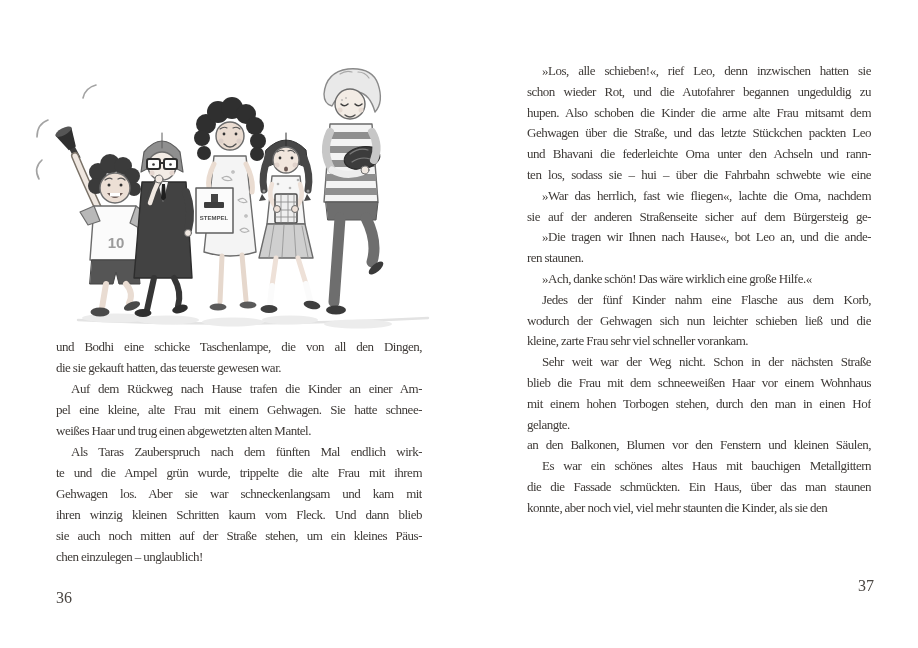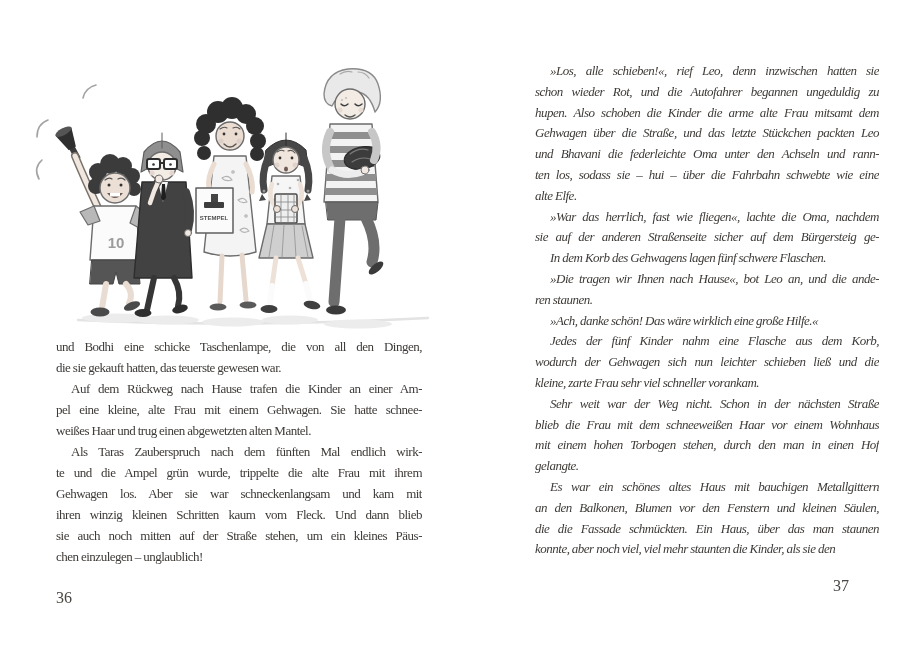--- a/index.html
+++ b/index.html
@@ -7,36 +7,36 @@
     width:918px;height:648px;position:relative;overflow:hidden;
     background:#ffffff;
     font-family:"Liberation Serif","DejaVu Serif",serif;
     color:#3e3a37;
   }
   .page{position:absolute;top:0;height:648px;}
   .page-left{left:0;width:459px;margin-top:12px;}
   .page-right{left:459px;width:459px;}
   .textblock{position:absolute;font-size:13px;letter-spacing:-0.5px;word-spacing:-0.3px;}
   .tb-left{left:56px;top:324px;width:366px;}
-  .tb-right{left:76px;top:61px;width:344px;font-style:italic;}
+  .tb-right{left:68px;top:61px;width:344px;}
   .line{
     text-align:justify;
     text-align-last:justify;
     overflow:hidden;
     white-space:normal;
   }
   .tb-left .line{height:21px;line-height:21px;}
   .tb-right .line{height:20.8px;line-height:20.8px;}
   .line.end{text-align-last:left;}
   .line.ind{text-indent:15px;}
   .pagenum{
     position:absolute;top:577px;font-size:16px;color:#4a4642;letter-spacing:0;
   }
   .pn-left{left:56px;}
-  .pn-right{right:69px;text-align:right;}
+  .pn-right{right:44px;text-align:right;}
   .illu{position:absolute;left:28px;top:48px;}
 </style>
 </head>
 <body>
 
 <div class="page page-left">
 
   <svg class="illu" width="420" height="272" viewBox="0 0 420 272">
 
     <g>
@@ -256,33 +256,31 @@
 </div>
 
 <div class="page page-right">
   <div class="textblock tb-right">
       <div class="line ind">»Los, alle schieben!«, rief Leo, denn inzwischen hatten sie</div>
       <div class="line">schon wieder Rot, und die Autofahrer begannen ungeduldig zu</div>
       <div class="line">hupen. Also schoben die Kinder die arme alte Frau mitsamt dem</div>
       <div class="line">Gehwagen über die Straße, und das letzte Stückchen packten Leo</div>
       <div class="line">und Bhavani die federleichte Oma unter den Achseln und rann-</div>
       <div class="line">ten los, sodass sie – hui – über die Fahrbahn schwebte wie eine</div>
-      <div class="line end">alte Elfe.</div>
       <div class="line ind">»War das herrlich, fast wie fliegen«, lachte die Oma, nachdem</div>
       <div class="line">sie auf der anderen Straßenseite sicher auf dem Bürgersteig ge-</div>
-      <div class="line end ind">In dem Korb des Gehwagens lagen fünf schwere Flaschen.</div>
       <div class="line ind">»Die tragen wir Ihnen nach Hause«, bot Leo an, und die ande-</div>
       <div class="line end">ren staunen.</div>
       <div class="line end ind">»Ach, danke schön! Das wäre wirklich eine große Hilfe.«</div>
       <div class="line ind">Jedes der fünf Kinder nahm eine Flasche aus dem Korb,</div>
       <div class="line">wodurch der Gehwagen sich nun leichter schieben ließ und die</div>
       <div class="line end">kleine, zarte Frau sehr viel schneller vorankam.</div>
       <div class="line ind">Sehr weit war der Weg nicht. Schon in der nächsten Straße</div>
       <div class="line">blieb die Frau mit dem schneeweißen Haar vor einem Wohnhaus</div>
       <div class="line">mit einem hohen Torbogen stehen, durch den man in einen Hof</div>
       <div class="line end">gelangte.</div>
+      <div class="line">an den Balkonen, Blumen vor den Fenstern und kleinen Säulen,</div>
       <div class="line ind">Es war ein schönes altes Haus mit bauchigen Metallgittern</div>
-      <div class="line">an den Balkonen, Blumen vor den Fenstern und kleinen Säulen,</div>
       <div class="line">die die Fassade schmückten. Ein Haus, über das man staunen</div>
       <div class="line end">konnte, aber noch viel, viel mehr staunten die Kinder, als sie den</div>
     </div>
   <div class="pagenum pn-right">37</div>
 </div>
 
 </body></html>

